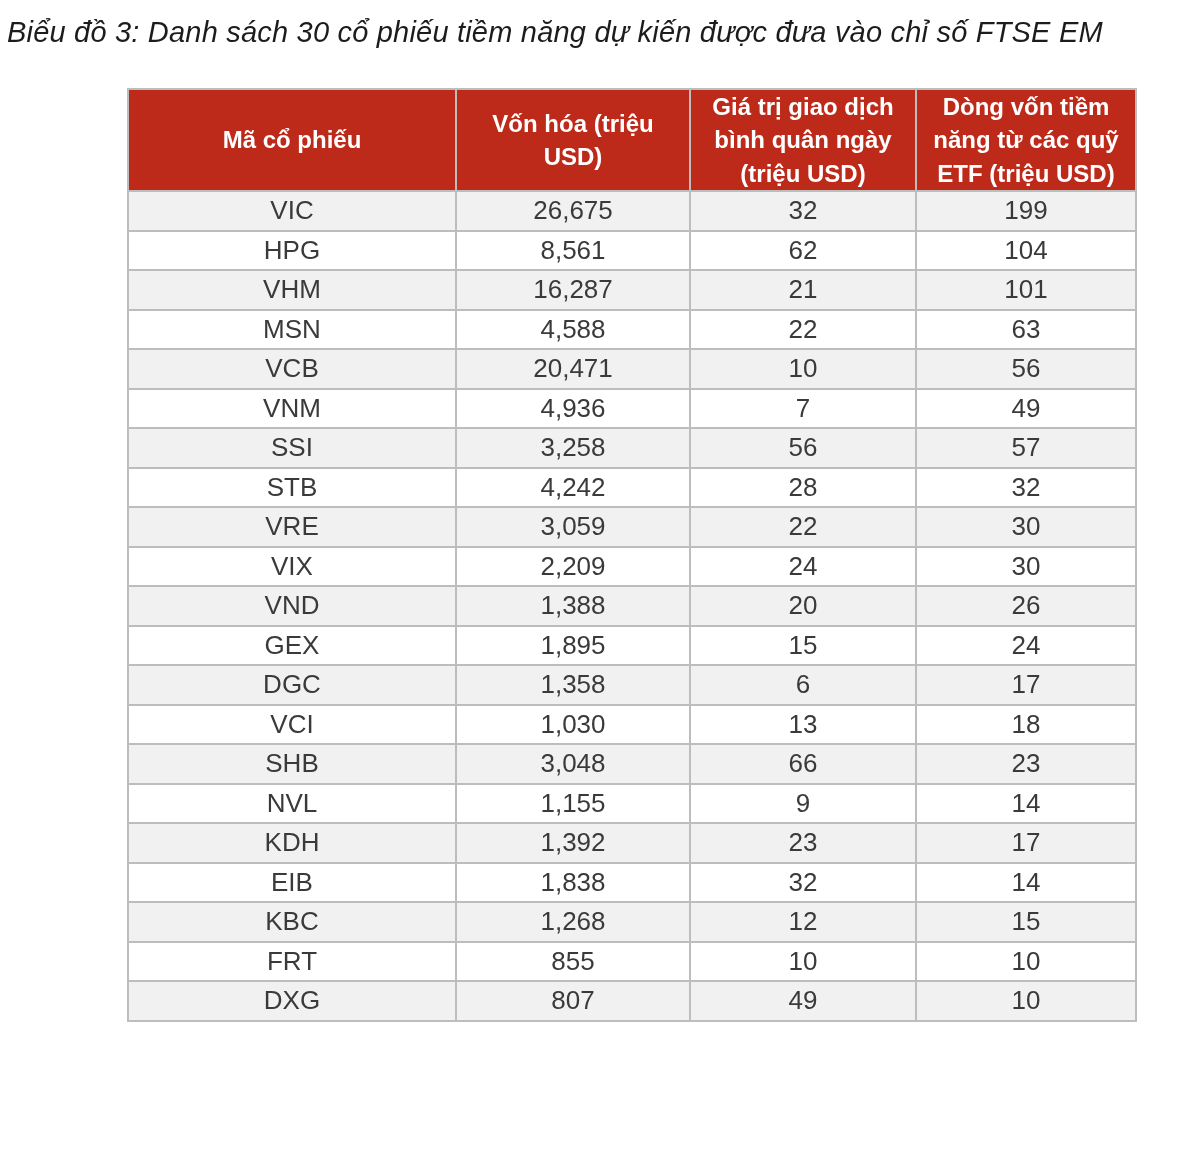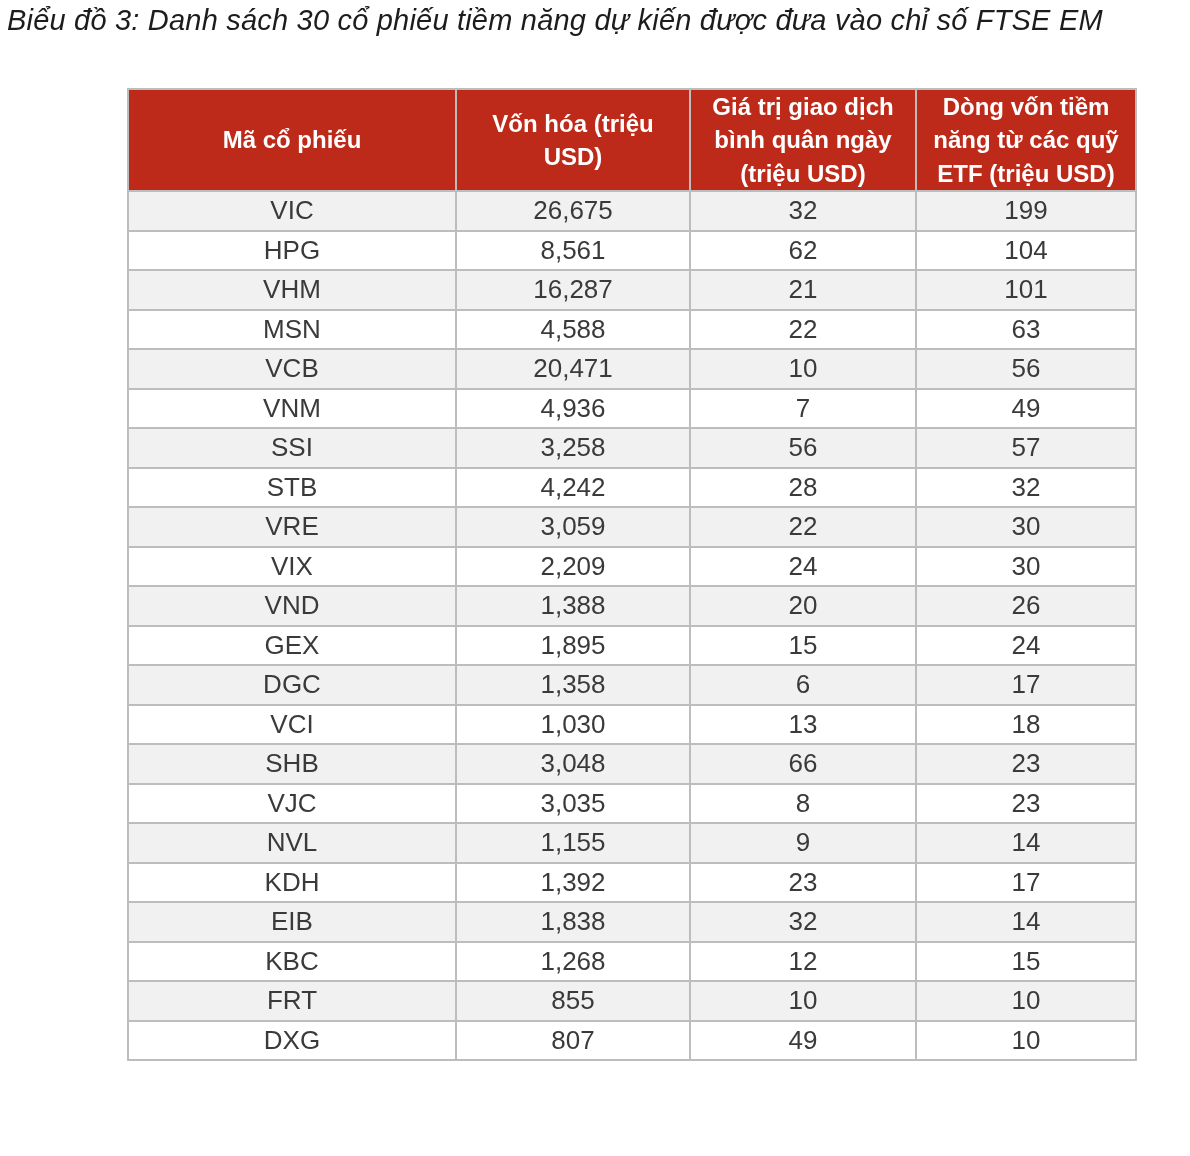--- a/index.html
+++ b/index.html
@@ -11,21 +11,21 @@
   .page {
     position: relative;
     width: 1190px;
     height: 1156px;
     background: #ffffff;
     overflow: hidden;
   }
   .chart-title {
     position: absolute;
     left: 7px;
-    top: 4px;
+    top: 16px;
     width: 1180px;
     font-size: 29px;
     font-style: italic;
     color: #1c1c1c;
     letter-spacing: 0.2px;
     white-space: nowrap;
   }
   .table-wrap {
     position: absolute;
     left: 127px;
@@ -174,26 +174,20 @@
             <td>13</td>
             <td>18</td>
           </tr>
           <tr>
             <td>SHB</td>
             <td>3,048</td>
             <td>66</td>
             <td>23</td>
           </tr>
           <tr>
-            <td>VJC</td>
-            <td>3,035</td>
-            <td>8</td>
-            <td>23</td>
-          </tr>
-          <tr>
             <td>NVL</td>
             <td>1,155</td>
             <td>9</td>
             <td>14</td>
           </tr>
           <tr>
             <td>KDH</td>
             <td>1,392</td>
             <td>23</td>
             <td>17</td>

